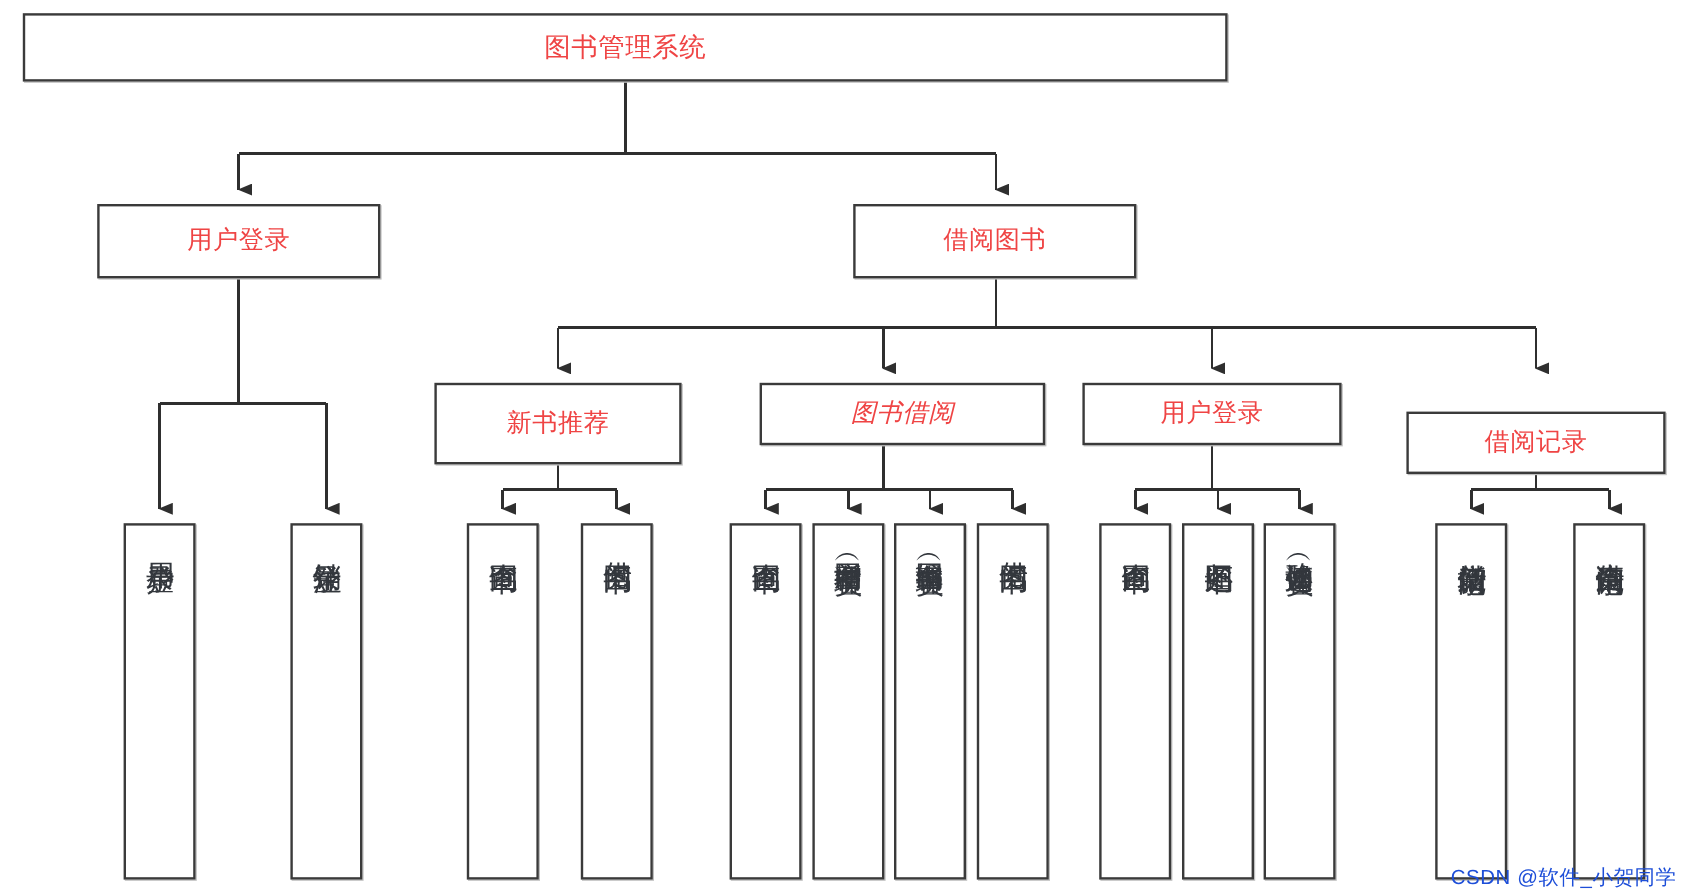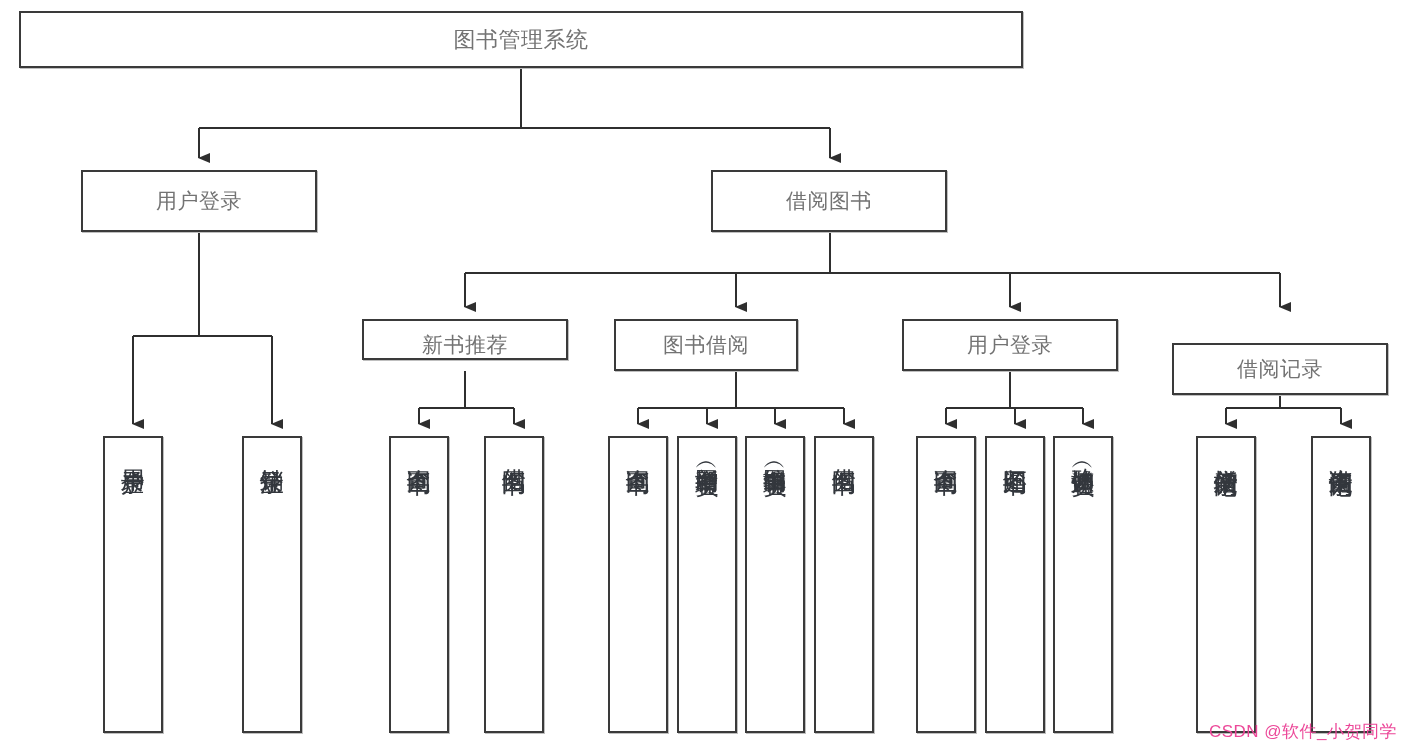--- a/index.html
+++ b/index.html
@@ -35,21 +35,21 @@
     display: flex;
     align-items: center;
     justify-content: center;
     color: #33373d;
     z-index: 2;
   }
   .node .label {
     display: block;
     text-align: center;
     line-height: 1.18;
-    color: #737373;
+    color: #ef4444;
   }
   
   .node.horiz .label {
     font-size: 21px;
     letter-spacing: 0.5px;
     white-space: nowrap;
   }
   .node.root .label {
     font-size: 22px;
   }
@@ -69,21 +69,21 @@
     color: #33373d;
   }
   .node.vert.tall .label {
     font-size: 23px;
   }
   #watermark {
     position: absolute;
     right: 8px;
     bottom: 4px;
     font-size: 17px;
-    color: #ec4899;
+    color: #1d4ed8;
     white-space: nowrap;
     z-index: 3;
     letter-spacing: 0.5px;
   }
 </style>
 </head>
 <body>
 
 <div id="canvas">
 
@@ -143,24 +143,24 @@
     <span class="label">图书管理系统</span>
   </div>
 
   <div class="node horiz" style="left:81px; top:170px; width:236px; height:62px;">
     <span class="label">用户登录</span>
   </div>
   <div class="node horiz" style="left:711px; top:170px; width:236px; height:62px;">
     <span class="label">借阅图书</span>
   </div>
 
-  <div class="node horiz" style="left:362px; top:319px; width:206px; height:41px;align-items:flex-end;">
+  <div class="node horiz" style="left:362px; top:319px; width:206px; height:68px;">
     <span class="label">新书推荐</span>
   </div>
-  <div class="node horiz" style="left:614px; top:319px; width:184px; height:52px;">
+  <div class="node horiz" style="left:633px; top:319px; width:238px; height:52px;font-style:italic;">
     <span class="label">图书借阅</span>
   </div>
   <div class="node horiz" style="left:902px; top:319px; width:216px; height:52px;">
     <span class="label">用户登录</span>
   </div>
   <div class="node horiz" style="left:1172px; top:319px; width:216px; height:52px;margin-top:24px;">
     <span class="label">借阅记录</span>
   </div>
 
   <div class="node vert" style="left:103px; top:436px; width:60px; height:297px;">

